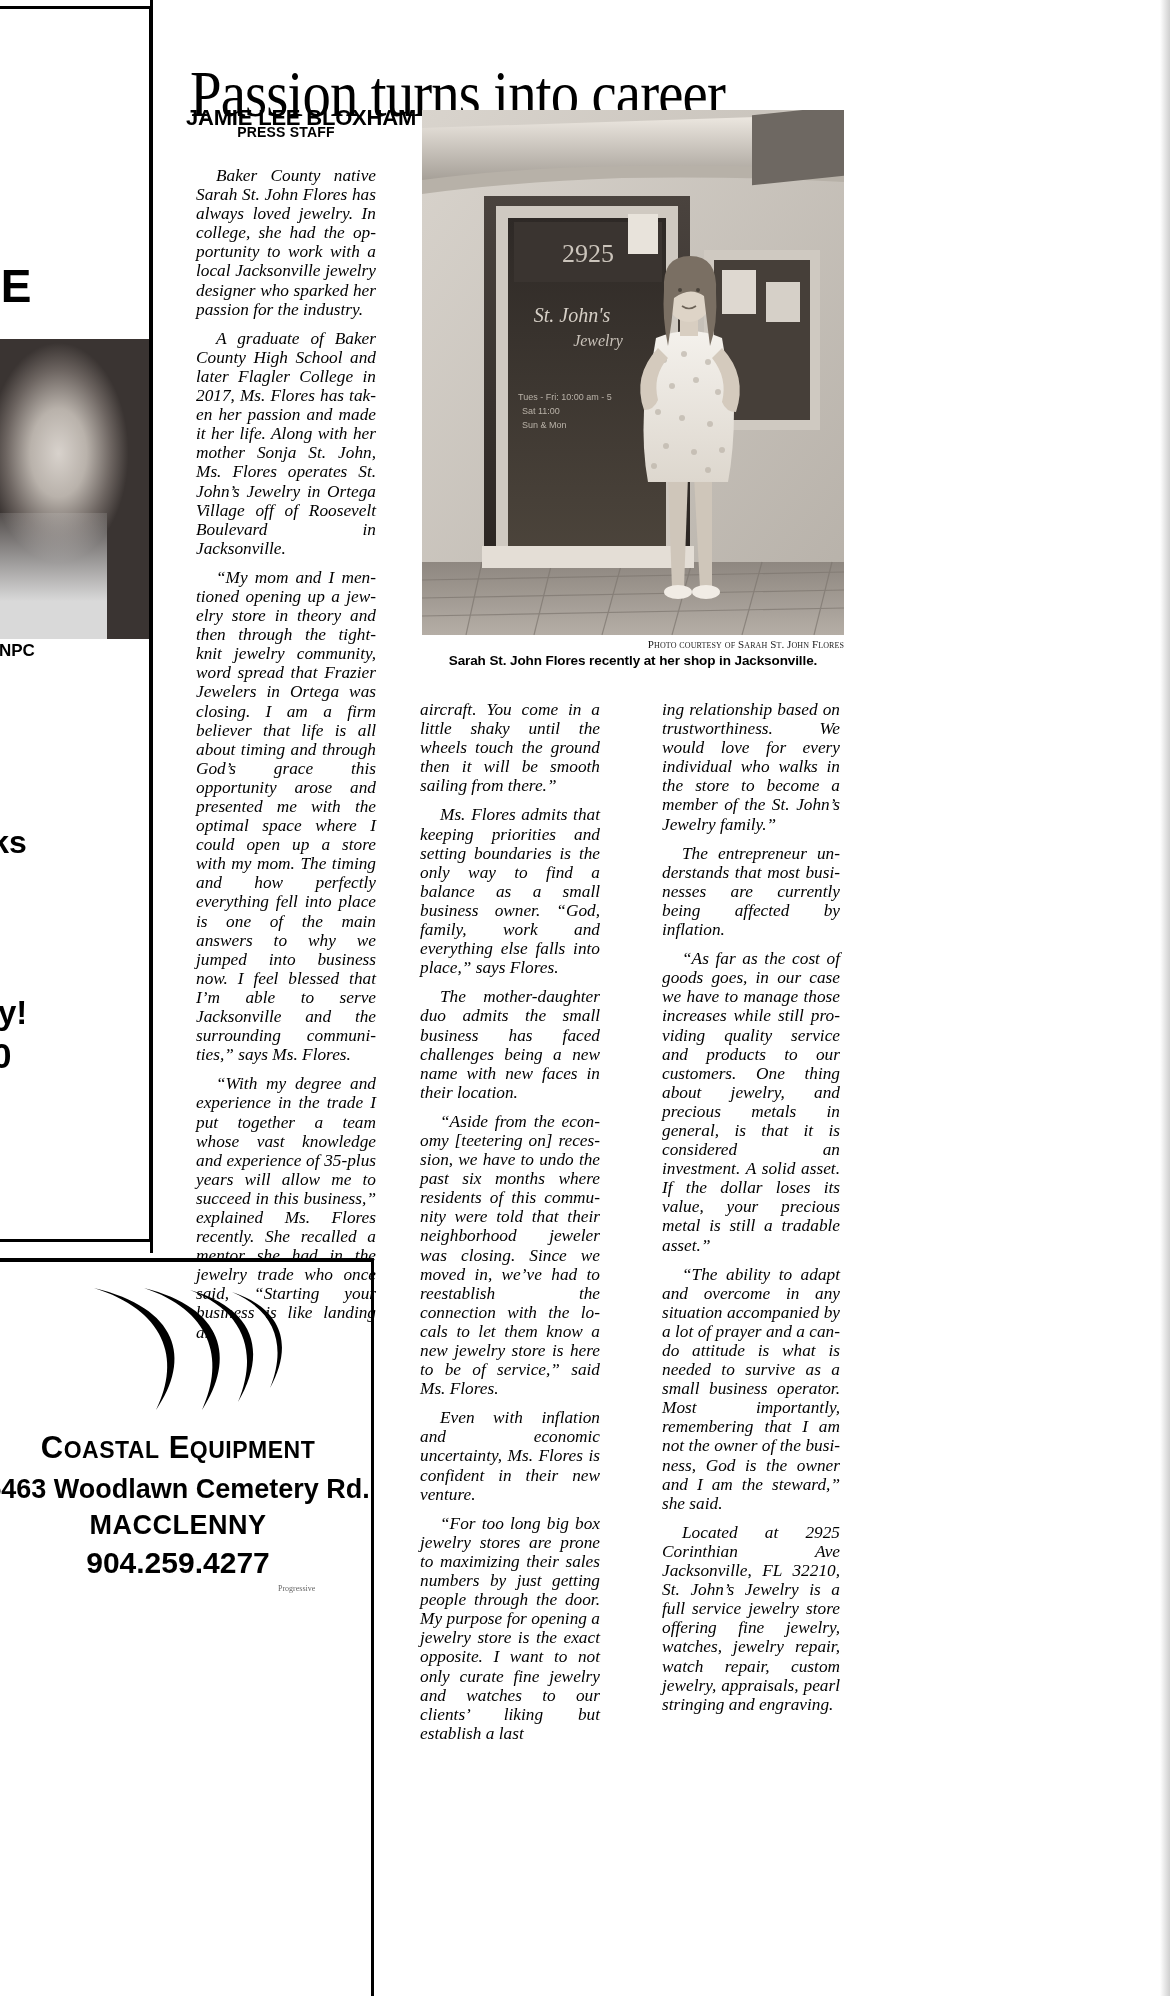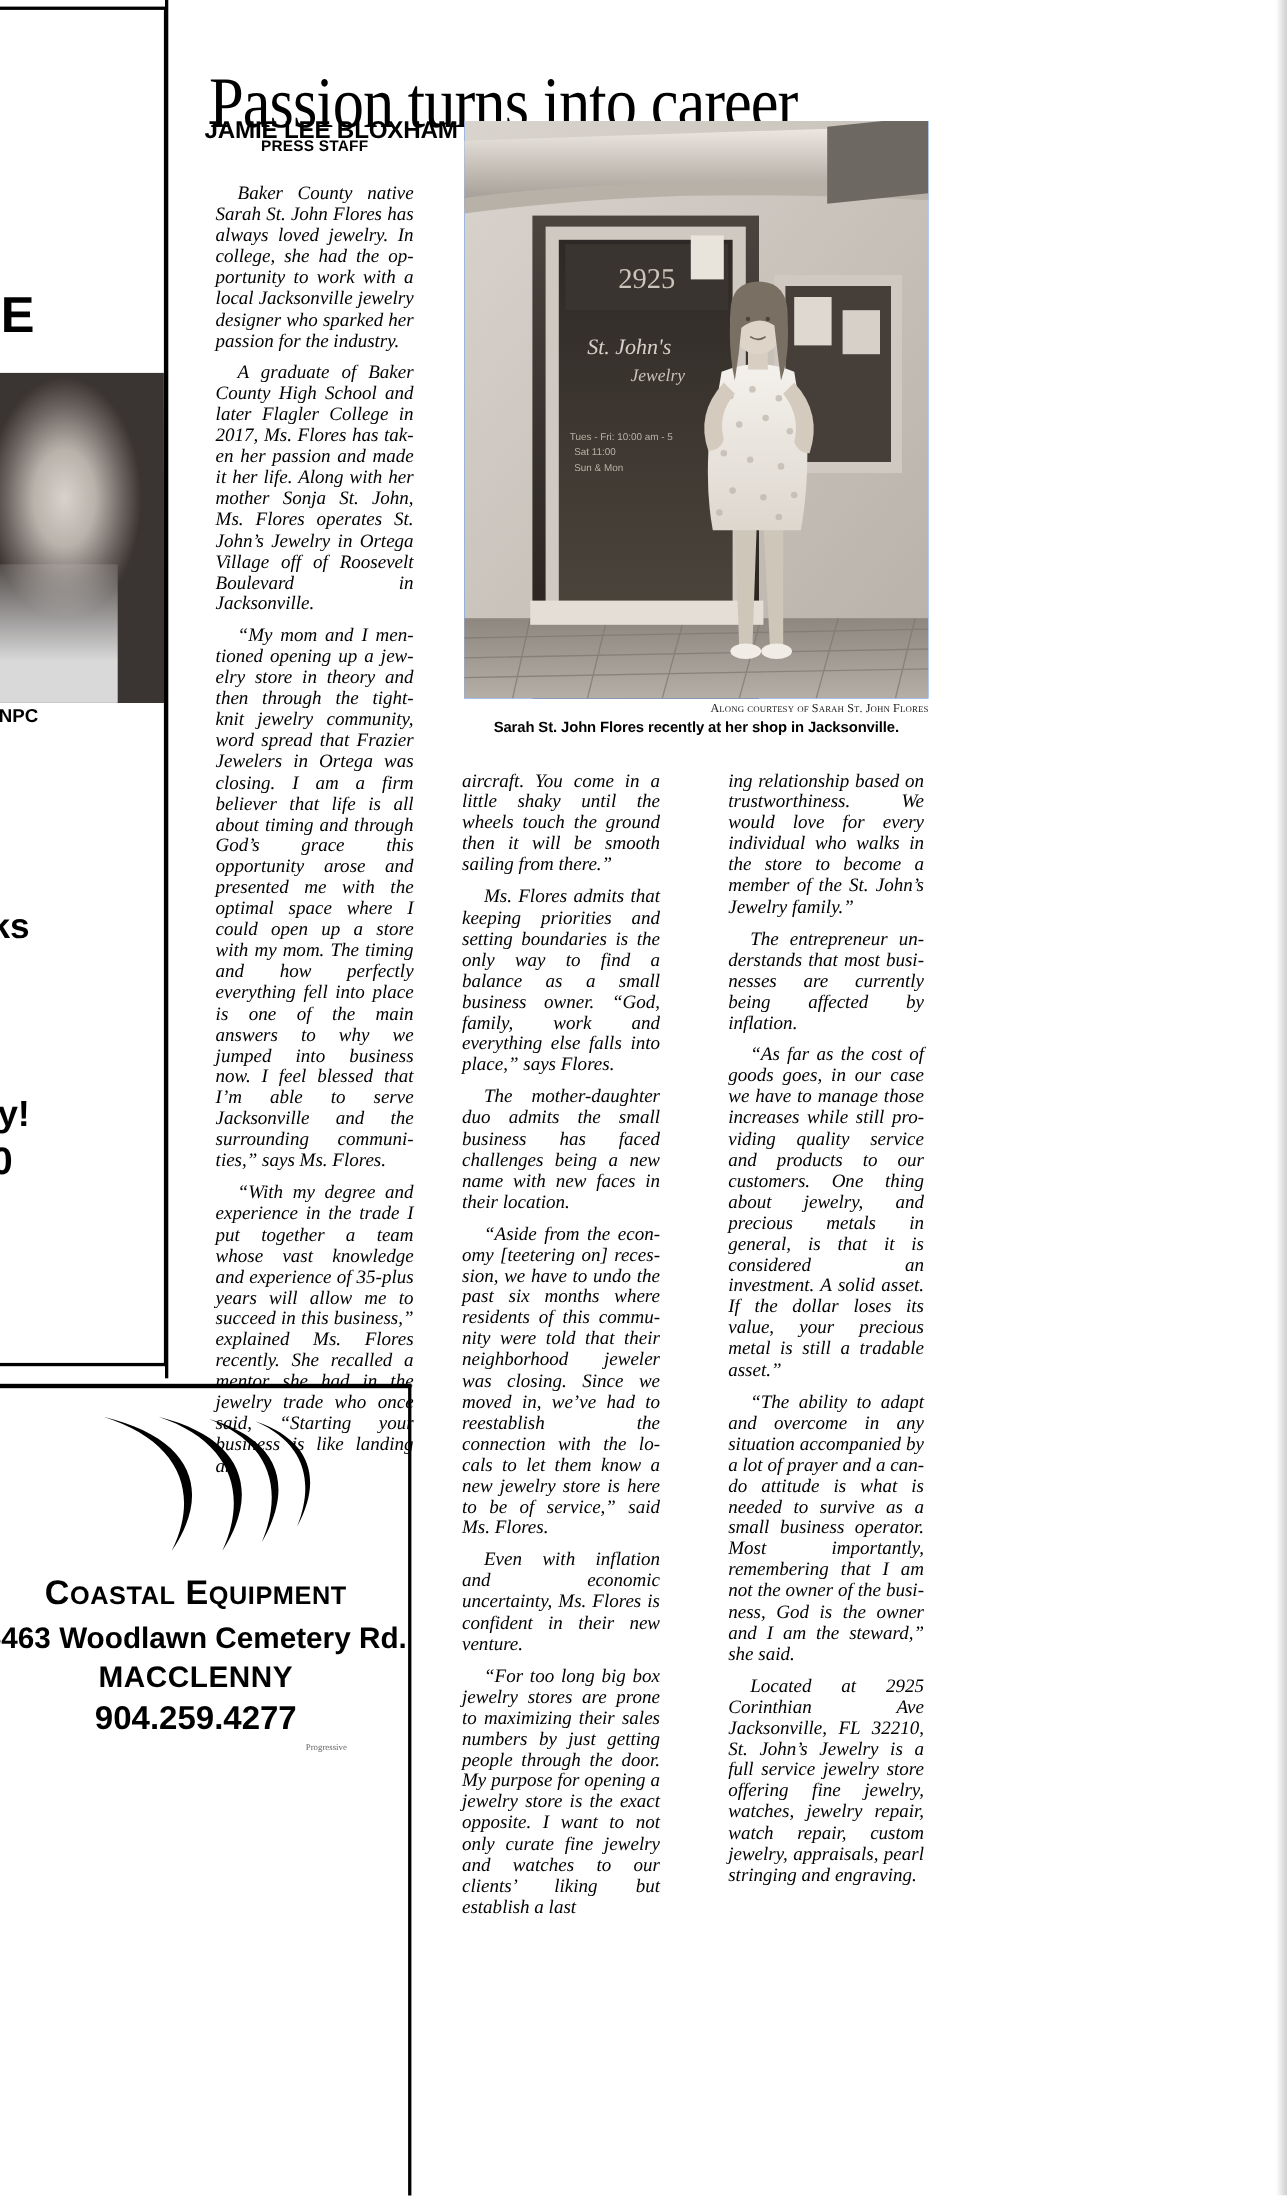--- a/index.html
+++ b/index.html
@@ -116,21 +116,21 @@
   }
   .byline-role{
     position:absolute;left:0;top:124px;width:200px;text-align:center;
     font-family:"Liberation Sans", sans-serif;
     font-weight:bold;font-size:14px;letter-spacing:.2px;
   }
 
   
   .photo{
     position:absolute;left:236px;top:110px;width:422px;height:525px;
-    overflow:hidden;background:#3b82f6;
+    overflow:hidden;background:#a21caf;
   }
   .photo svg{display:block;}
 
   .photo-credit{
     position:absolute;left:236px;top:638px;width:422px;text-align:right;
     font-family:"Liberation Serif", serif;
     font-size:11px;letter-spacing:.1px;font-variant:small-caps;
     color:#1a1a1a;white-space:nowrap;
   }
   .photo-caption{
@@ -306,21 +306,21 @@
 
         <path d="M242 180 Q240 146 268 146 Q296 146 294 182 Q296 214 288 236 Q284 204 282 186 Q268 176 252 188 Q250 212 246 236 Q240 208 242 180 Z" fill="#7a6f63"></path>
 
         <circle cx="258" cy="180" r="2" fill="#4b443c"></circle>
         <circle cx="276" cy="180" r="2" fill="#4b443c"></circle>
         <path d="M260 196 Q267 201 274 196" stroke="#6d6358" stroke-width="1.6" fill="none"></path>
       </g>
     </svg>
   </div>
 
-  <div class="photo-credit">Along courtesy of Sarah St. John Flores</div>
+  <div class="photo-credit">Photo courtesy of Sarah St. John Flores</div>
   <div class="photo-caption">Sarah St. John Flores recently at her shop in Jacksonville.</div>
 
   <div class="col col-a">
       <p>Baker County native Sarah St. John Flores has always loved jewelry. In college, she had the op­portunity to work with a local Jacksonville jewelry designer who sparked her passion for the industry.</p>
       <p>A graduate of Baker County High School and later Flagler College in 2017, Ms. Flores has tak­en her passion and made it her life. Along with her mother Sonja St. John, Ms. Flores operates St. John’s Jewelry in Ortega Village off of Roosevelt Boulevard in Jacksonville.</p>
       <p>“My mom and I men­tioned opening up a jew­elry store in theory and then through the tight-knit jewelry community, word spread that Frazier Jewel­ers in Ortega was closing. I am a firm believer that life is all about timing and through God’s grace this opportunity arose and pre­sented me with the optimal space where I could open up a store with my mom. The timing and how per­fectly everything fell into place is one of the main answers to why we jumped into business now. I feel blessed that I’m able to serve Jacksonville and the surrounding communi­ties,” says Ms. Flores.</p>
       <p>“With my degree and experience in the trade I put together a team whose vast knowledge and ex­perience of 35-plus years will allow me to succeed in this business,” explained Ms. Flores recently. She recalled a mentor she had in the jewelry trade who once said, “Starting your business is like landing an</p>
     </div>
   <div class="col col-b">
       <p class="noind">aircraft. You come in a lit­tle shaky until the wheels touch the ground then it will be smooth sailing from there.”</p>

